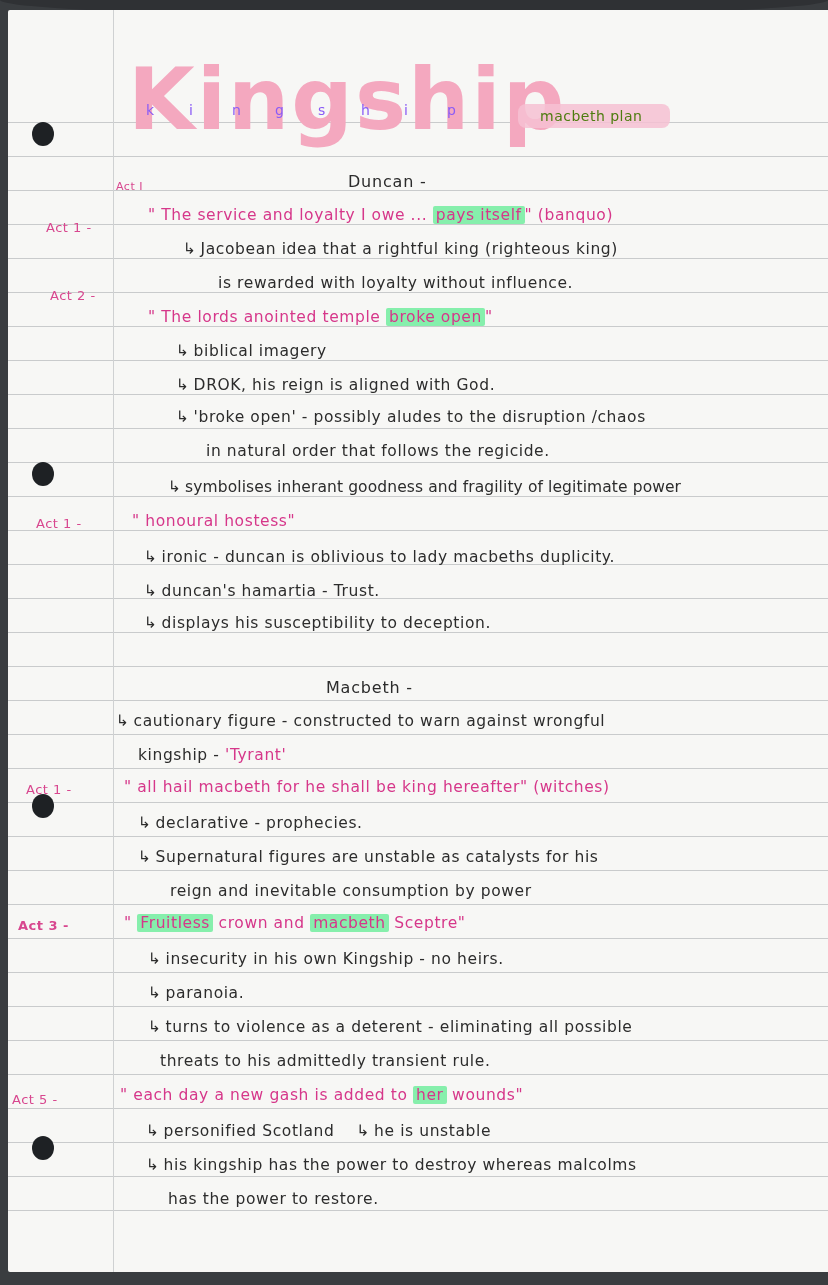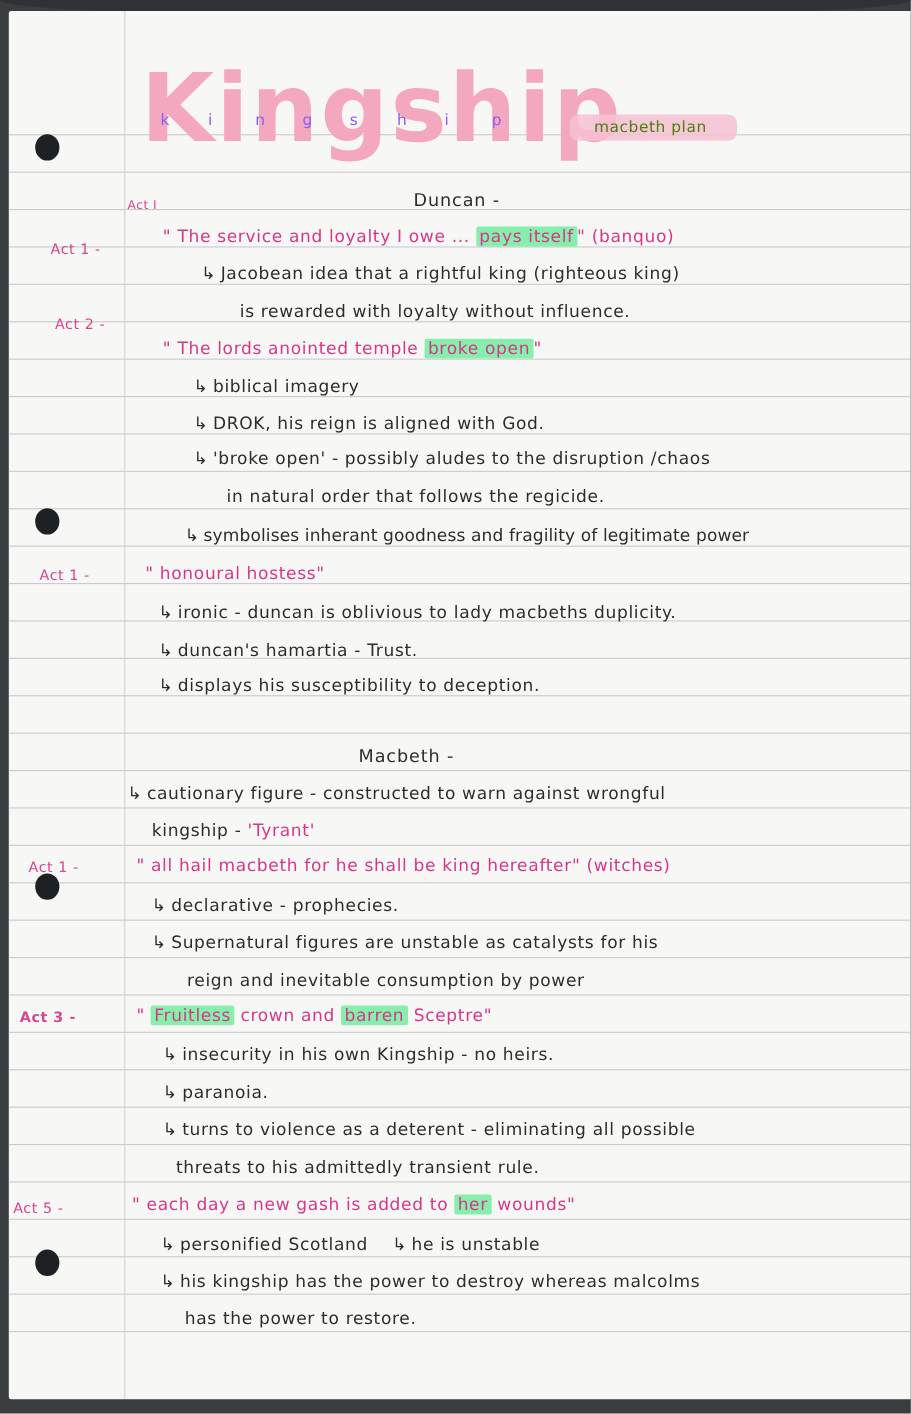--- a/index.html
+++ b/index.html
@@ -72,21 +72,21 @@
   <div class="hole" style="top:1126px"></div>
 
   <div class="title-big">Kingship</div>
   <div class="title-small">
     <span>k</span><span>i</span><span>n</span><span>g</span><span>s</span><span>h</span><span>i</span><span>p</span>
   </div>
   <div class="subtitle-hl"></div>
   <div class="subtitle">macbeth plan</div>
 
   <div class="margin-label" style="left:108px; top:170px; font-size:11px;">Act I</div>
-  <div class="heading" style="left:340px; top:162px;margin-left:28px;">Duncan -</div>
+  <div class="heading" style="left:340px; top:162px;">Duncan -</div>
 
   <div class="margin-label" style="left:38px; top:210px;">Act 1 -</div>
   <div class="line pink" style="left:140px; top:196px;"><span>" The service and loyalty I owe ... </span><span class="hl">pays itself</span><span>" (banquo)</span></div>
   <div class="line" style="left:175px; top:230px;"><span class="arrow">↳</span><span>Jacobean idea that a rightful king (righteous king)</span></div>
   <div class="line" style="left:210px; top:264px;">is rewarded with loyalty without influence.</div>
 
   <div class="margin-label" style="left:42px; top:278px;">Act 2 -</div>
   <div class="line pink" style="left:140px; top:298px;"><span>" The lords anointed temple </span><span class="hl">broke open</span><span>"</span></div>
   <div class="line" style="left:168px; top:332px;"><span class="arrow">↳</span><span>biblical imagery</span></div>
   <div class="line" style="left:168px; top:366px;"><span class="arrow">↳</span><span>DROK, his reign is aligned with God.</span></div>
@@ -104,21 +104,21 @@
   <div class="line" style="left:108px; top:702px;"><span class="arrow">↳</span><span>cautionary figure - constructed to warn against wrongful</span></div>
   <div class="line" style="left:130px; top:736px;"><span>kingship - </span><span class="pink">'Tyrant'</span></div>
 
   <div class="margin-label" style="left:18px; top:772px;">Act 1 -</div>
   <div class="line pink" style="left:116px; top:768px;">" all hail macbeth for he shall be king hereafter" (witches)</div>
   <div class="line" style="left:130px; top:804px;"><span class="arrow">↳</span><span>declarative - prophecies.</span></div>
   <div class="line" style="left:130px; top:838px;"><span class="arrow">↳</span><span>Supernatural figures are unstable as catalysts for his</span></div>
   <div class="line" style="left:162px; top:872px;">reign and inevitable consumption by power</div>
 
   <div class="margin-label" style="left:10px; top:908px;font-weight:bold;">Act 3 -</div>
-  <div class="line pink" style="left:116px; top:904px;"><span>" </span><span class="hl">Fruitless</span><span> crown and </span><span class="hl">barren</span><span> Sceptre"</span></div>
+  <div class="line pink" style="left:116px; top:904px;"><span>" </span><span class="hl">Fruitless</span><span> crown and </span><span class="hl">macbeth</span><span> Sceptre"</span></div>
   <div class="line" style="left:140px; top:940px;"><span class="arrow">↳</span><span>insecurity in his own Kingship - no heirs.</span></div>
   <div class="line" style="left:140px; top:974px;"><span class="arrow">↳</span><span>paranoia.</span></div>
   <div class="line" style="left:140px; top:1008px;"><span class="arrow">↳</span><span>turns to violence as a deterent - eliminating all possible</span></div>
   <div class="line" style="left:152px; top:1042px;">threats to his admittedly transient rule.</div>
 
   <div class="margin-label" style="left:4px; top:1082px;">Act 5 -</div>
   <div class="line pink" style="left:112px; top:1076px;"><span>" each day a new gash is added to </span><span class="hl">her</span><span> wounds"</span></div>
   <div class="line" style="left:138px; top:1112px;"><span class="arrow">↳</span><span>personified Scotland</span><span style="display:inline-block;width:22px"></span><span class="arrow">↳</span><span>he is unstable</span></div>
   <div class="line" style="left:138px; top:1146px;"><span class="arrow">↳</span><span>his kingship has the power to destroy whereas malcolms</span></div>
   <div class="line" style="left:160px; top:1180px;">has the power to restore.</div>

